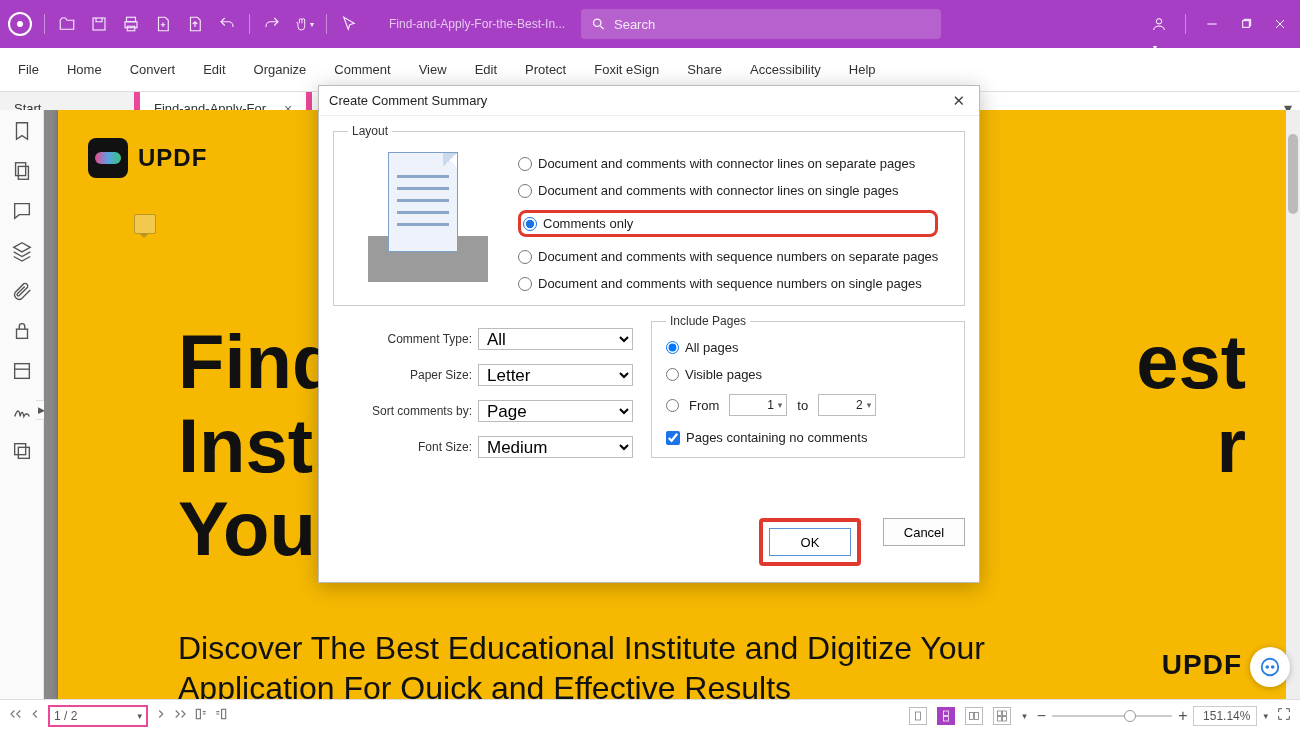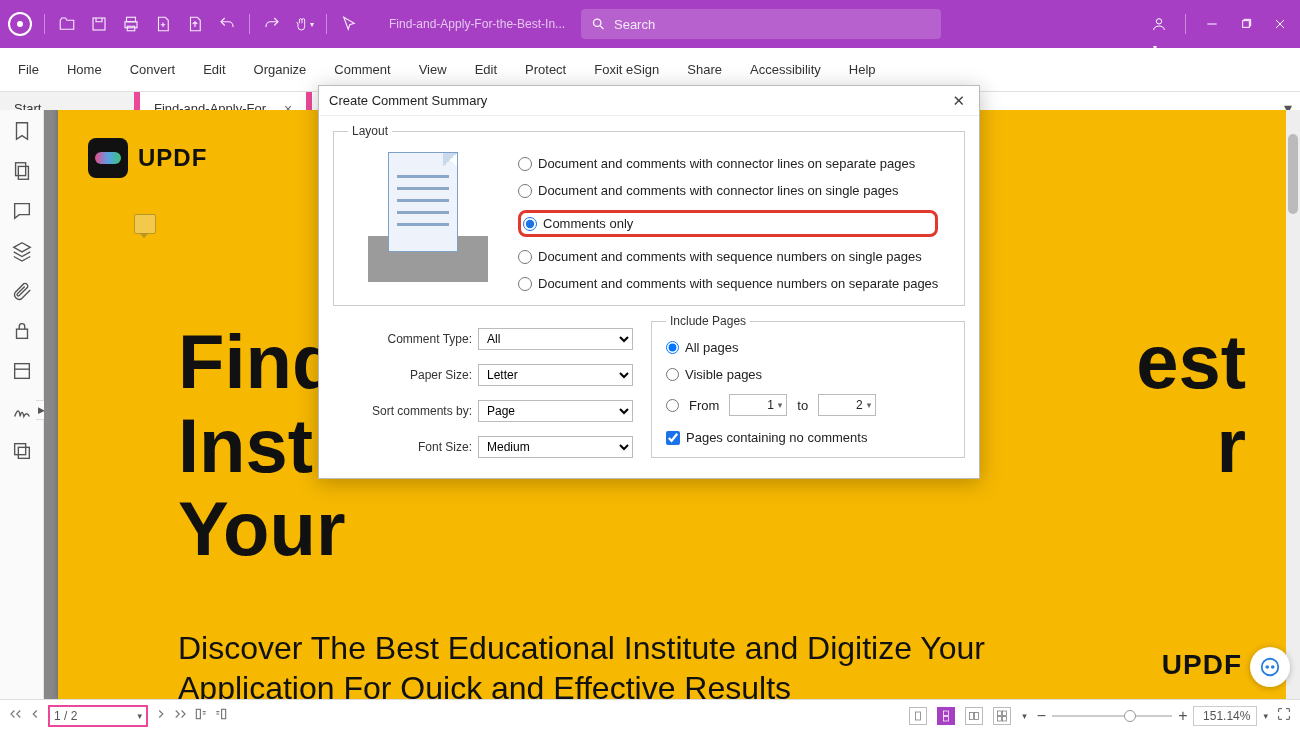--- a/index.html
+++ b/index.html
@@ -86,21 +86,21 @@
 .dialog .layout .thumb .pg .ln { height:3px; background:#8aa6c8; margin:9px 8px 0 8px;}
 .dialog .radios { display: flex; flex-direction: column; gap: 12px; padding-top: 4px;}
 .dialog .radios label { display: flex; align-items: center; gap: 6px; cursor: pointer; }
 .dialog .radios input[type=radio] { width: 14px; height: 14px; accent-color: #1a73e8;}
 .dialog .em-red { border: 3px solid #e03a2f; border-radius: 8px; padding: 3px 8px 3px 2px; display: inline-flex; align-items:center; gap:6px;}
 
 .dialog .midrow { display: flex; gap: 18px; margin-top: 8px; align-items: flex-start; }
 .dialog .leftcol { flex: 0 0 300px; display: flex; flex-direction: column; gap: 14px; padding-top: 14px; padding-left:30px;}
 .dialog .frow { display: flex; align-items: center; gap: 6px; justify-content: flex-end; }
 .dialog .frow label { font-size: 12px; color: #333; }
-.dialog .frow select { width: 155px; height: 22px; border: 1px solid #bbb; font-size: 12px; padding: 0 4px; background:#fff; }
+.dialog .frow select { width: 155px; height: 22px; border: 1px solid #bbb; font-size: 17px; padding: 0 4px; background:#fff; }
 .dialog .rightcol { flex: 1; }
 .dialog .rightcol fieldset { padding: 12px 14px; }
 .dialog .rightcol .rlabel { display:flex; align-items:center; gap:6px; margin-bottom: 12px;}
 .dialog .rightcol .rangebox { border:1px solid #bbb; width:58px; height:22px; padding:0 4px; font-size:12px; display:inline-flex; align-items:center; justify-content:flex-end; gap:4px;}
 .dialog .rightcol .rangebox .dd { font-size:9px; color:#666;}
 .dialog .rightcol .chk { display:flex; align-items:center; gap:6px; margin-top:4px;}
 .dialog .rightcol input[type=checkbox]{ width:14px;height:14px; accent-color:#1a73e8;}
 
 .dialog .dbuttons { display: flex; justify-content: flex-end; gap: 22px; padding: 40px 14px 16px 14px; }
 .dialog .btn { min-width: 82px; height: 28px; border: 1px solid #adadad; background: #fdfdfd; font-size: 13px; cursor: pointer; }
@@ -319,25 +319,25 @@
               <span>Document and comments with connector lines on single pages</span>
             </label>
           <span class="em-red">
             <label style="display:inline-flex;align-items:center;gap:6px;">
                 <input type="radio" name="lay" checked="" style="">
                 <span>Comments only</span>
               </label>
           </span>
           <label>
               <input type="radio" name="lay" style="">
-              <span>Document and comments with sequence numbers on single pages</span>
+              <span>Document and comments with sequence numbers on separate pages</span>
             </label>
           <label>
               <input type="radio" name="lay" style="">
-              <span>Document and comments with sequence numbers on separate pages</span>
+              <span>Document and comments with sequence numbers on single pages</span>
             </label>
         </div>
       </div>
     </fieldset>
 
     <div class="midrow">
       <div class="leftcol">
         <div class="frow">
           <label>Comment Type:</label>
           <select><option>All</option></select>
@@ -380,20 +380,26 @@
               </span>
           </div>
           <div class="chk" style="margin-top:14px;">
               <input type="checkbox" checked="" style="">
               <span>Pages containing no comments</span>
             </div>
         </fieldset>
       </div>
     </div>
   </div>
+  <div class="dbuttons">
+    <span class="okwrap">
+      <button class="btn ok">OK</button>
+    </span>
+    <button class="btn">Cancel</button>
+  </div>
 </div>
 
 <div class="chaticon">
   <svg viewBox="0 0 24 24">
       <circle cx="12" cy="12" r="9"></circle>
       <circle cx="9" cy="12" r="1" fill="#2a7de1"></circle>
       <circle cx="15" cy="12" r="1" fill="#2a7de1"></circle>
     </svg>
 </div>
 

